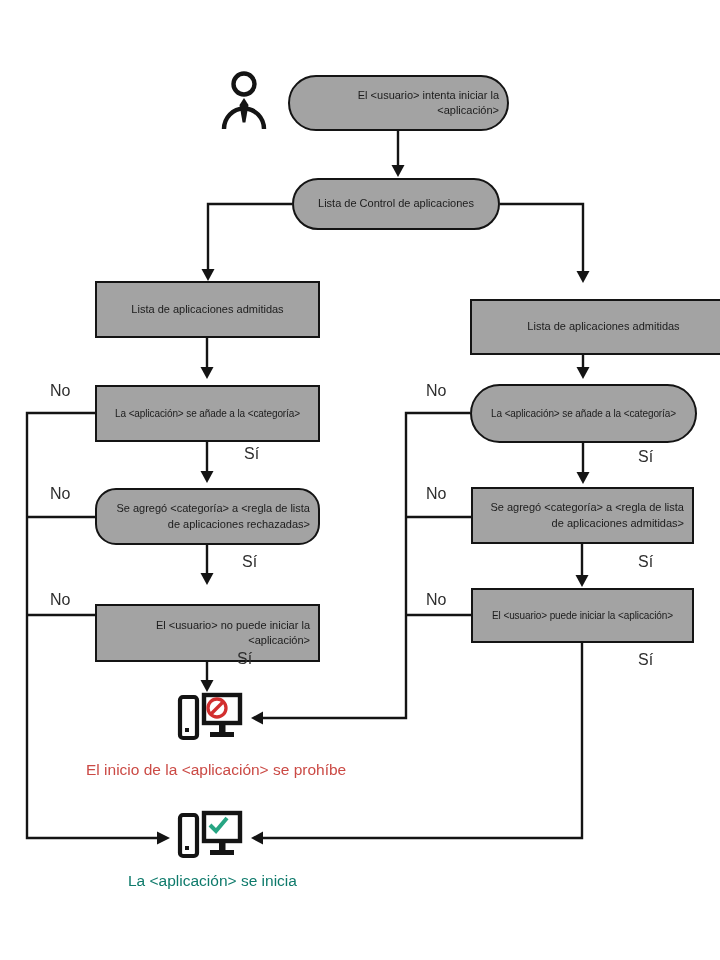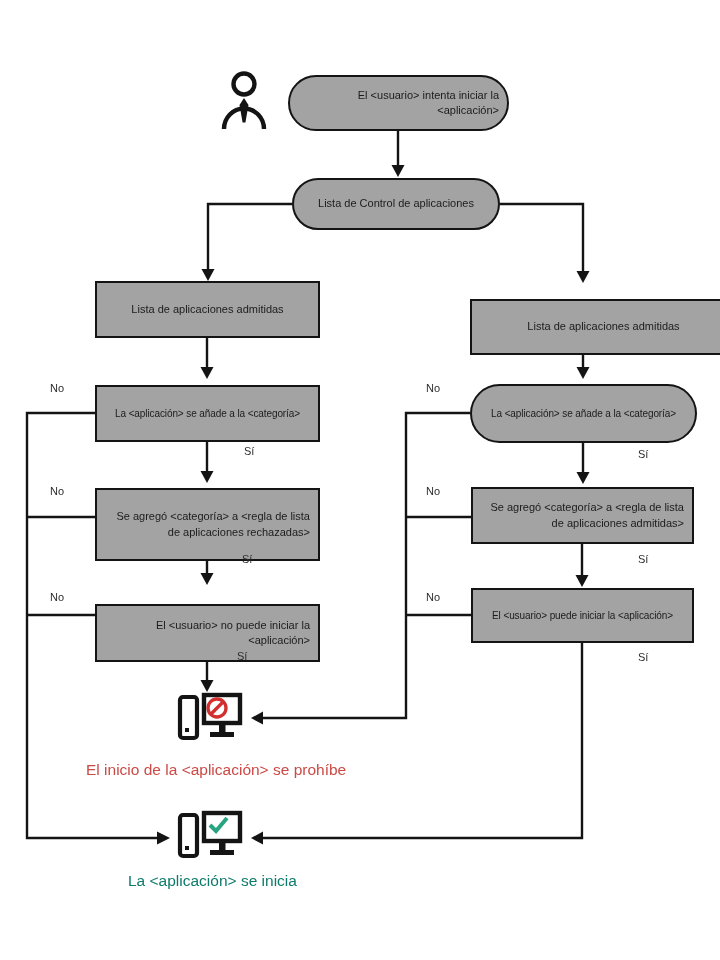--- a/index.html
+++ b/index.html
@@ -10,21 +10,21 @@
   svg.wires{position:absolute;left:0;top:0;z-index:1;}
   .node{
     position:absolute;z-index:2;box-sizing:border-box;
     border:2px solid #141414;background:#a3a3a3;
     display:flex;align-items:center;justify-content:center;text-align:right;
     font-size:11px;line-height:1.4;color:#1c1c1c;padding:4px 8px;
   }
   .pill{border-radius:30px;}
   .tight{font-size:10px;letter-spacing:-0.1px;padding:18px 4px;}
   .edge-label{
-    position:absolute;z-index:2;font-size:11px;color:#2e2e2e;line-height:1;
+    position:absolute;z-index:2;font-size:16px;color:#2e2e2e;line-height:1;
   }
   .outcome{
     position:absolute;z-index:2;font-size:15.5px;line-height:1.2;white-space:nowrap;
   }
   .outcome.blocked{color:#cb4a45;}
   .outcome.started{color:#0e7a6b;}
   .icon{position:absolute;z-index:2;}
 </style>
 </head>
 <body>
@@ -75,21 +75,21 @@
   </svg>
 
   <div class="node pill" style="left:288px;top:75px;width:221px;height:56px;">El &lt;usuario&gt; intenta iniciar la &lt;aplicación&gt;</div>
 
   <div class="node pill" style="left:292px;top:178px;width:208px;height:52px;">Lista de Control de aplicaciones</div>
 
   <div class="node" style="left:95px;top:281px;width:225px;height:57px;">Lista de aplicaciones admitidas</div>
 
   <div class="node tight" style="left:95px;top:385px;width:225px;height:57px;">La &lt;aplicación&gt; se añade a la &lt;categoría&gt;</div>
 
-  <div class="node" style="left:95px;top:488px;width:225px;height:73px;">Se agregó &lt;categoría&gt; a &lt;regla de lista de aplicaciones rechazadas&gt;</div>
+  <div class="node" style="left:95px;top:488px;width:225px;height:57px;border-radius:21px;">Se agregó &lt;categoría&gt; a &lt;regla de lista de aplicaciones rechazadas&gt;</div>
 
   <div class="node" style="left:95px;top:588px;width:225px;height:58px;margin-top:16px;">El &lt;usuario&gt; no puede iniciar la &lt;aplicación&gt;</div>
 
   <div class="node" style="left:470px;top:299px;width:267px;height:56px;">Lista de aplicaciones admitidas</div>
 
   <div class="node pill tight" style="left:470px;top:384px;width:227px;height:59px;border-radius:32px;">La &lt;aplicación&gt; se añade a la &lt;categoría&gt;</div>
 
   <div class="node" style="left:471px;top:487px;width:223px;height:57px;">Se agregó &lt;categoría&gt; a &lt;regla de lista de aplicaciones admitidas&gt;</div>
 
   <div class="node tight" style="left:471px;top:588px;width:223px;height:55px;">El &lt;usuario&gt; puede iniciar la &lt;aplicación&gt;</div>

